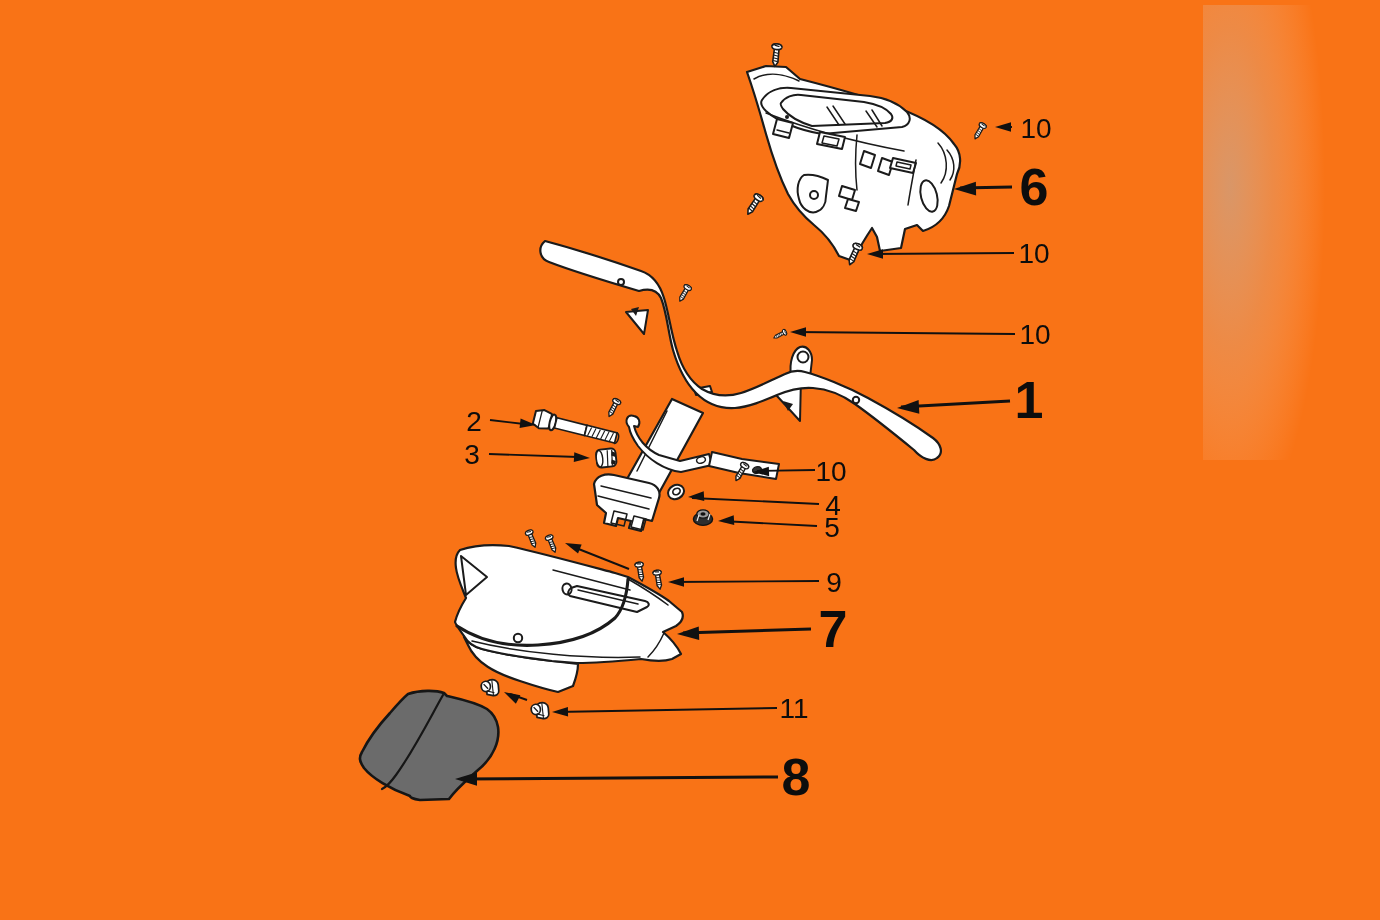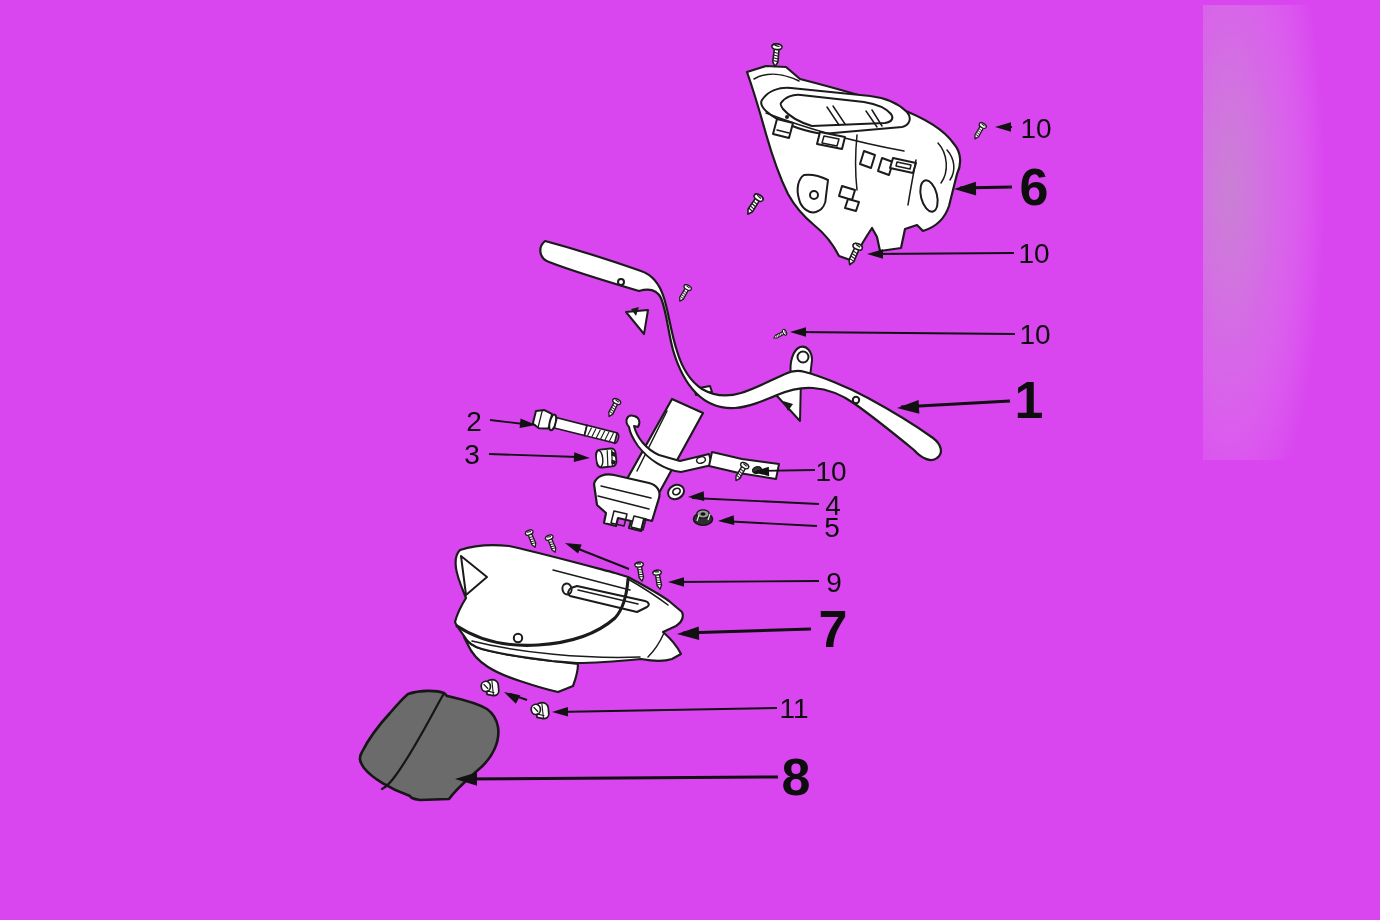--- a/index.html
+++ b/index.html
@@ -1,18 +1,18 @@
 <!DOCTYPE html>
 <html><head>
 <meta charset="utf-8">
 <style>
   html,body{margin:0;padding:0;background:#fff;}
   .stage{
     position:relative;width:1380px;height:920px;overflow:hidden;
-    background:#d946ef;font-family:"Liberation Sans", sans-serif;
+    background:#f97316;font-family:"Liberation Sans", sans-serif;
   }
   svg{position:absolute;left:0;top:0;}
   .outline{fill:#ffffff;stroke:#1b1b1b;stroke-width:2.2;stroke-linejoin:round;stroke-linecap:round;}
   .thin{fill:none;stroke:#1b1b1b;stroke-width:1.5;stroke-linejoin:round;stroke-linecap:round;}
   .med{fill:none;stroke:#1b1b1b;stroke-width:2;stroke-linejoin:round;stroke-linecap:round;}
   .bold-line{fill:none;stroke:#1b1b1b;stroke-width:3.1;stroke-linecap:round;}
   .white{fill:#ffffff;stroke:#1b1b1b;stroke-width:2;stroke-linejoin:round;}
   .darkfill{fill:#1b1b1b;stroke:none;}
   .ld{stroke:#111;stroke-width:1.9;fill:none;}
   .ld-thick{stroke:#111;stroke-width:3;fill:none;}

